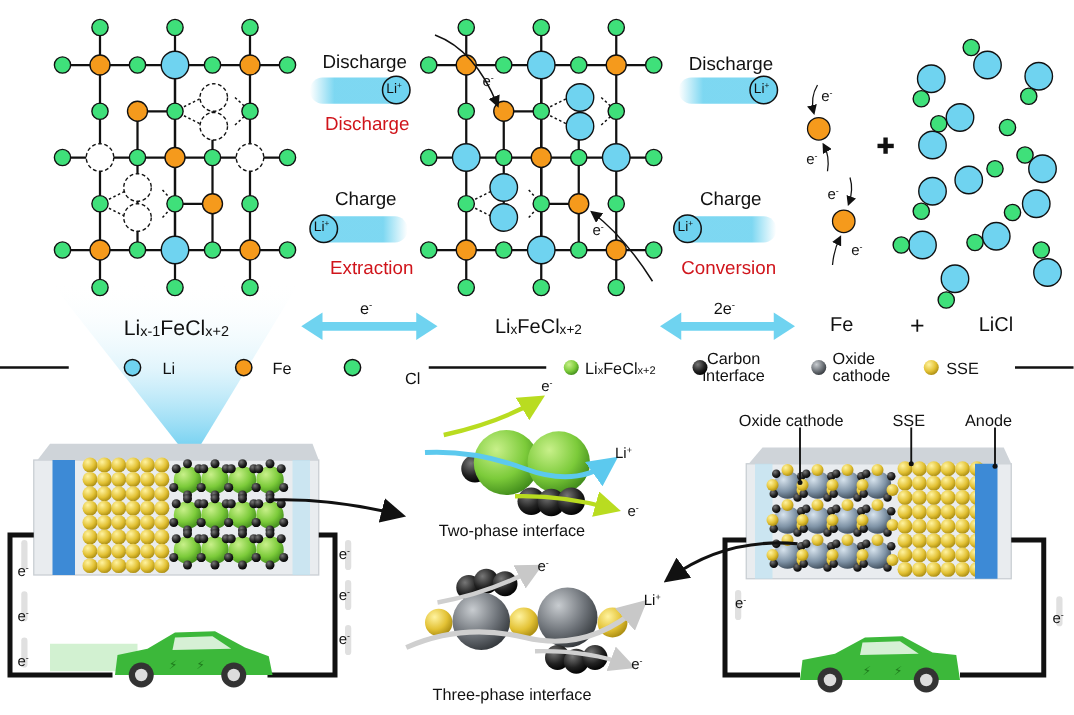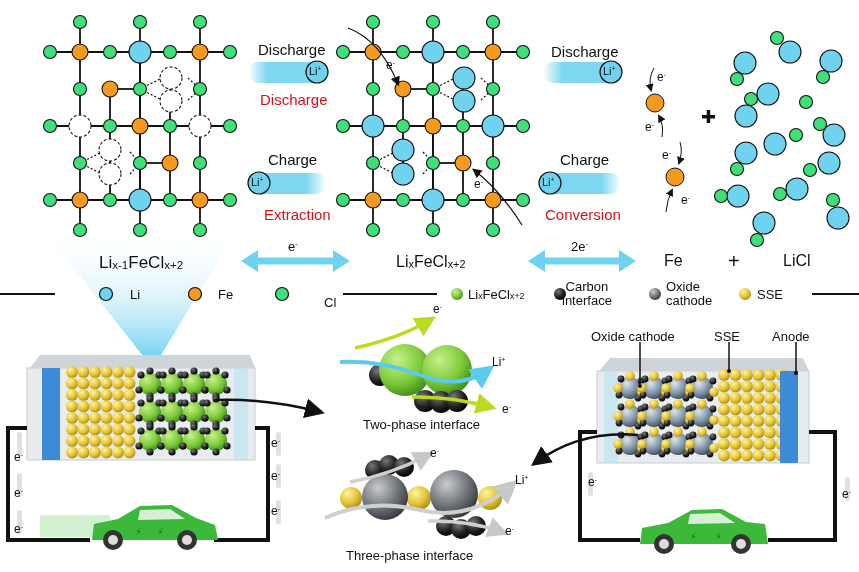--- a/index.html
+++ b/index.html
@@ -966,21 +966,21 @@
   </div>
 <div class="lbl mid" style="left:666px;top:280px;line-height:1.1;text-align:left;">
     <div>Oxide</div>
     <div>cathode</div>
   </div>
 <div class="lbl mid" style="left:757px;top:288px;">SSE</div>
 
 <div class="lbl sm" style="left:433px;top:303px;"><span>e</span><sup>-</sup></div>
 <div class="lbl sm" style="left:492px;top:356px;"><span>Li</span><sup>+</sup></div>
 <div class="lbl sm" style="left:502px;top:403px;"><span>e</span><sup>-</sup></div>
-<div class="lbl mid" style="left:351px;top:418px;margin-left:12px;">Two-phase interface</div>
+<div class="lbl mid" style="left:351px;top:418px;">Two-phase interface</div>
 
 <div class="lbl sm" style="left:430px;top:447px;"><span>e</span><sup>-</sup></div>
 <div class="lbl sm" style="left:515px;top:474px;"><span>Li</span><sup>+</sup></div>
 <div class="lbl sm" style="left:505px;top:525px;"><span>e</span><sup>-</sup></div>
 <div class="lbl mid" style="left:346px;top:549px;">Three-phase interface</div>
 
 <div class="lbl mid" style="left:591px;top:330px;">Oxide cathode</div>
 <div class="lbl mid" style="left:714px;top:330px;">SSE</div>
 <div class="lbl mid" style="left:772px;top:330px;">Anode</div>
 

